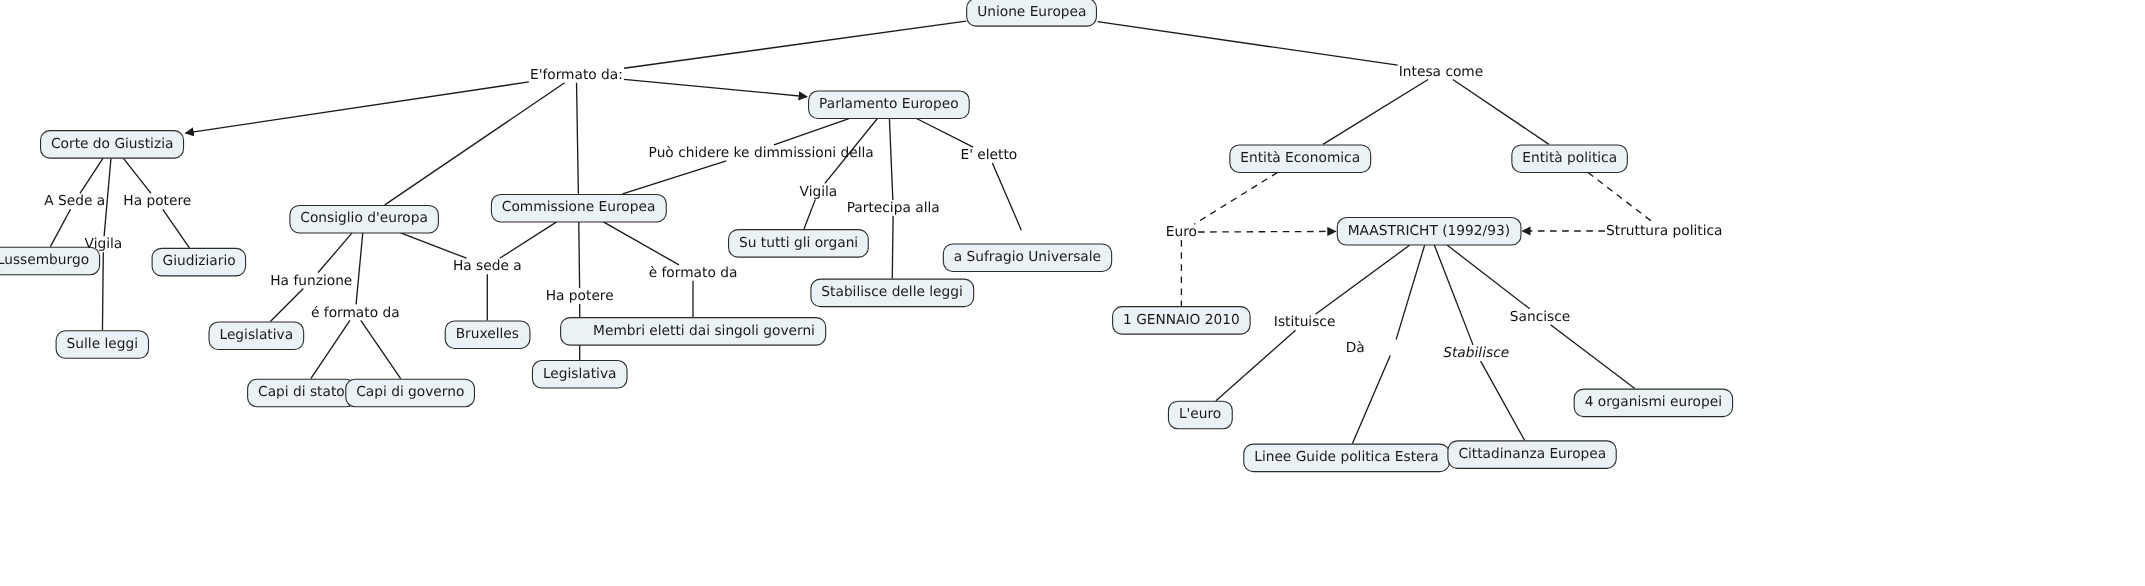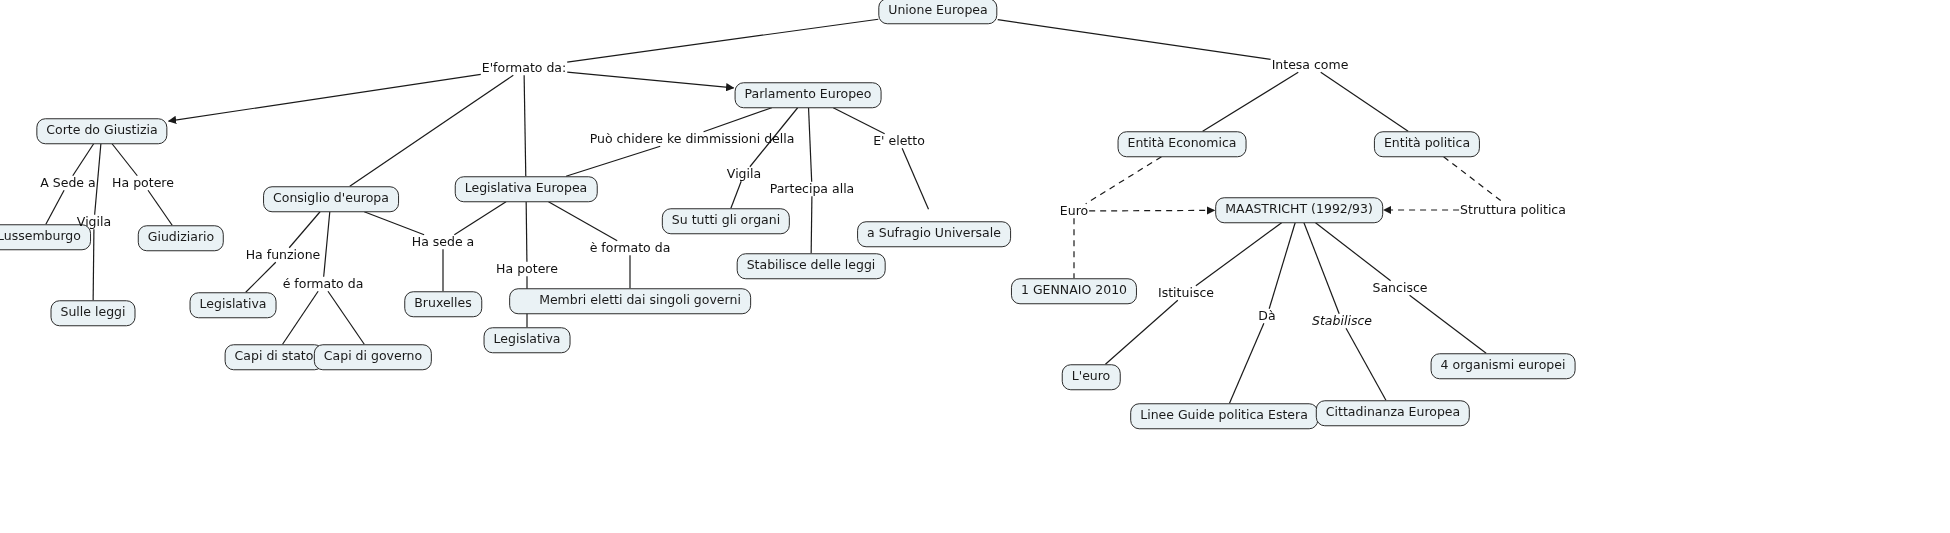--- a/index.html
+++ b/index.html
@@ -108,21 +108,21 @@
         <line x1="1346.0190217391305" y1="328.25" x2="1385.9320652173913" y2="400.25" stroke="#1a1a1a" stroke-width="1.2"></line>
         <line x1="1315.5096153846155" y1="222.75" x2="1390.6121794871794" y2="280.75" stroke="#1a1a1a" stroke-width="1.2"></line>
         <line x1="1409.573717948718" y1="295.25" x2="1486.1634615384614" y2="353.25" stroke="#1a1a1a" stroke-width="1.2"></line>
       </g>
   </svg>
   <div id="nodes-layer">
       <div class="node" style="left: 938px; top: 11px;">Unione Europea</div>
       <div class="node" style="left: 102px; top: 131px;">Corte do Giustizia</div>
       <div class="node" style="left: 808px; top: 95px;">Parlamento Europeo</div>
       <div class="node" style="left: 331px; top: 199px;">Consiglio d'europa</div>
-      <div class="node" style="left: 526px; top: 189px;">Legislativa Europea</div>
+      <div class="node" style="left: 526px; top: 189px;">Commissione Europea</div>
       <div class="node" style="left: 39px; top: 237px;">Lussemburgo</div>
       <div class="node" style="left: 181px; top: 238px;">Giudiziario</div>
       <div class="node" style="left: 93px; top: 313px;">Sulle leggi</div>
       <div class="node" style="left: 233px; top: 305px;">Legislativa</div>
       <div class="node" style="left: 274px; top: 357px;">Capi di stato</div>
       <div class="node" style="left: 373px; top: 357px;">Capi di governo</div>
       <div class="node" style="left: 443px; top: 304px;">Bruxelles</div>
       <div class="node" style="left: 527px; top: 340px;">Legislativa</div>
       <div class="node" style="left: 630px; top: 301px; padding-left: 29px;">Membri eletti dai singoli governi</div>
       <div class="node" style="left: 726px; top: 221px;">Su tutti gli organi</div>
@@ -148,17 +148,17 @@
       <div class="linklabel" style="left: 443px; top: 242px;">Ha sede a</div>
       <div class="linklabel" style="left: 527px; top: 269px;">Ha potere</div>
       <div class="linklabel" style="left: 630px; top: 248px;">è formato da</div>
       <div class="linklabel" style="left: 660px; top: 139px; margin-left: 32px;">Può chidere ke dimmissioni della</div>
       <div class="linklabel" style="left: 744px; top: 174px;">Vigila</div>
       <div class="linklabel" style="left: 812px; top: 189px;">Partecipa alla</div>
       <div class="linklabel" style="left: 899px; top: 141px;">E' eletto</div>
       <div class="linklabel" style="left: 1074px; top: 211px;">Euro</div>
       <div class="linklabel" style="left: 1513px; top: 210px;">Struttura politica</div>
       <div class="linklabel" style="left: 1186px; top: 293px;">Istituisce</div>
-      <div class="linklabel" style="left: 1267px; top: 316px;">Dà</div>
+      <div class="linklabel" style="left: 1232px; top: 316px;">Dà</div>
       <div class="linklabel" style="left: 1342px; top: 321px; font-style: italic;">Stabilisce</div>
       <div class="linklabel" style="left: 1400px; top: 288px;">Sancisce</div>
     </div>
 </div>
 
 </body></html>

